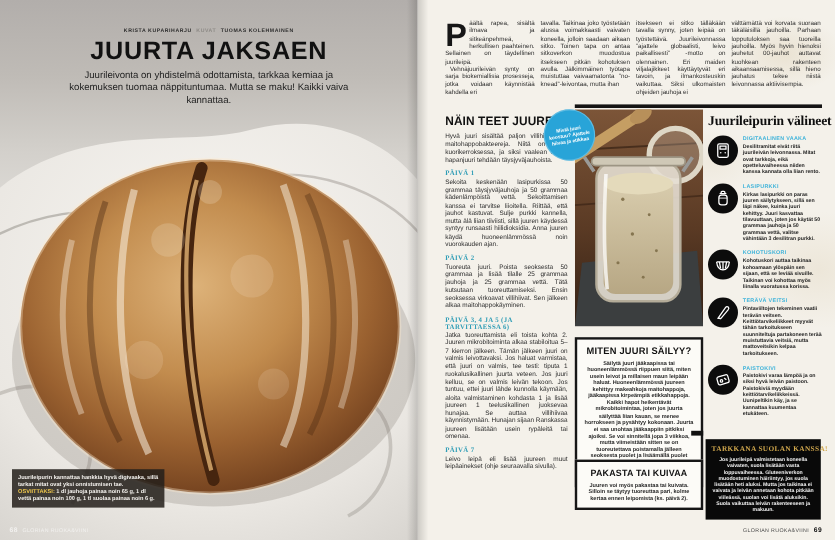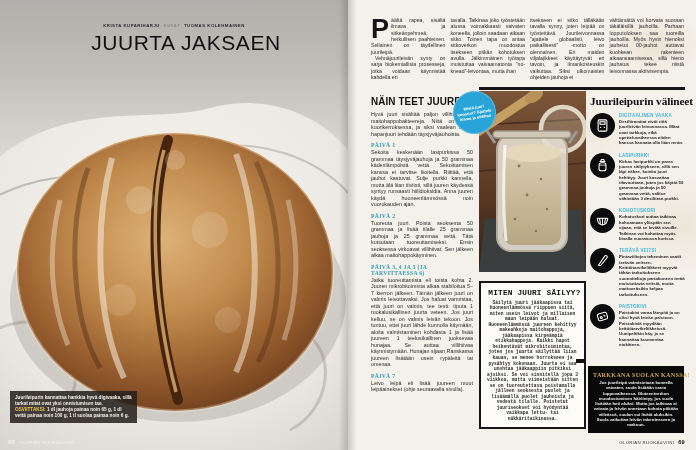--- a/index.html
+++ b/index.html
@@ -8,22 +8,22 @@
           font-family:"Liberation Sans", sans-serif;color:#1c1c1c;}
   .abs{position:absolute;}
 
   
   #page-left{left:0;top:0;width:348px;height:450px;overflow:hidden;
     background:linear-gradient(180deg,#b2aeab 0%,#bfbbb6 14%,#d3d0cb 28%,#e4e2de 46%,#dedbd6 100%);}
   #bread-scene{left:0;top:0;width:348px;height:450px;}
   .credit-line{top:23px;left:0;width:348px;text-align:center;font-size:4.3px;font-weight:bold;
     letter-spacing:.5px;color:#2b2b2b;z-index:5;}
   .credit-line .dim{color:#8d8a86;font-weight:bold;margin:0 2px;}
-  #headline{top:31px;left:0;width:348px;text-align:center;font-size:21px;font-weight:400;
-    letter-spacing:.6px;color:#111;z-index:5;margin-left:12px;}
+  #headline{top:31px;left:0;width:348px;text-align:center;font-size:21px;font-weight:700;
+    letter-spacing:.6px;color:#111;z-index:5;}
   #standfirst{top:58px;left:49px;width:250px;text-align:center;font-size:8px;line-height:10.4px;
     color:#222;z-index:5;}
   #photo-caption{left:10px;top:391px;width:127px;background:rgba(36,31,27,.86);color:#f4f2ee;
     font-size:4.7px;line-height:5.9px;font-weight:bold;padding:4px 5px;z-index:6;}
   #photo-caption .hl{color:#f0c84d;}
   #footer-left{left:8px;bottom:5px;color:#f2f1ef;font-size:4.4px;letter-spacing:.3px;z-index:6;}
   #footer-left b{font-size:5.6px;margin-right:4px;}
 
   
   #page-right{left:348px;top:0;width:348px;height:450px;background:#f4f1ea;overflow:hidden;
@@ -46,21 +46,21 @@
   .step-label{font-family:"Liberation Serif", serif;font-weight:bold;font-size:5.7px;
     letter-spacing:.3px;color:#2f9db6;margin-top:5px;}
   .step-text{font-size:5.35px;line-height:6.5px;text-align:justify;color:#2c2c2c;margin-top:1px;}
 
   #starter-photo{left:131px;top:91px;width:107px;height:181px;overflow:hidden;}
   #badge{left:105px;top:91px;width:43px;height:43px;border-radius:50%;background:#28a4d8;
     color:#fff;display:flex;align-items:center;justify-content:center;text-align:center;
     font-size:4.1px;line-height:5px;font-weight:bold;padding:4px;transform:rotate(-9deg);
     z-index:7;box-shadow:0 0 0 1px rgba(255,255,255,.25) inset;}
 
-  .info-box{border:2px solid #161616;background:#fcfbf7;padding:5px 6px;text-align:center;font-family:Liberation Mono, monospace;}
+  .info-box{border:2px solid #161616;background:#fcfbf7;padding:5px 6px;text-align:center;}
   #storage-box{left:131px;top:281px;width:107px;}
   .info-box h3{margin:0 0 2.5px 0;font-size:8px;font-weight:800;letter-spacing:.2px;color:#111;
     white-space:nowrap;transform:scaleX(.97);transform-origin:center;}
   .info-box .box-text{font-size:4.6px;line-height:5.55px;font-weight:bold;color:#2a2a2a;}
   #freeze-box{left:131px;top:383px;width:107px;}
   #freeze-box h3{font-size:7.6px;}
   #divider-dash{left:228px;top:359px;width:10px;height:3.5px;background:#111;}
 
   #tools{left:242px;top:95px;width:95px;}
   #tools h2{margin:0 0 6px 0;font-family:Liberation Serif, serif;font-size:11.3px;
@@ -131,20 +131,21 @@
     </div>
 
     <div class="credit-line abs">
       <span>KRISTA KUPARIHARJU</span>
       <span class="dim">KUVAT</span>
       <span>TUOMAS KOLEHMAINEN</span>
     </div>
 
     <div id="headline" class="abs">JUURTA JAKSAEN</div>
 
+    <div id="standfirst" class="abs">Juurileivonta on yhdistelmä odottamista, tarkkaa kemiaa ja kokemuksen tuomaa näppituntumaa. Mutta se maku! Kaikki vaiva kannattaa.</div>
 
     <div id="photo-caption" class="abs">
       <span>Juurileipurin kannattaa hankkia hyvä digivaaka, sillä tarkat mitat ovat yksi onnistumisen tae. </span><span class="hl">OSVIITTAKSI:</span><span> 1 dl jauhoja painaa noin 65 g, 1 dl vettä painaa noin 100 g, 1 tl suolaa painaa noin 6 g.</span>
     </div>
 
     <div id="footer-left" class="abs">
       <b>68</b><span>GLORIAN RUOKA&amp;VIINI</span>
     </div>
   </div>
 
@@ -216,20 +217,24 @@
 
     <div id="badge" class="abs">Mistä juuri koostuu? Ajattele hiivaa ja etikkaa</div>
 
     <div id="storage-box" class="abs info-box">
       <h3>MITEN JUURI SÄILYY?</h3>
       <div class="box-text">Säilytä juuri jääkaapissa tai huoneenlämmössä riippuen siitä, miten usein leivot ja millaisen maun leipään haluat. Huoneenlämmössä juureen kehittyy makeahkoja maitohappoja, jääkaapissa kirpeämpiä etikkahappoja. Kaikki hapot heikentävät mikrobitoimintaa, joten jos juurta säilyttää liian kauan, se menee horrokseen ja pysähtyy kokonaan. Juurta ei saa unohtaa jääkaappiin pitkiksi ajoiksi. Se voi sinnitellä jopa 3 viikkoa, mutta viimeistään sitten se on tuoreutettava poistamalla jälleen seoksesta puolet ja lisäämällä puolet jauhoista ja vedestä tilalle. Poistetut juuriseokset voi hyödyntää vaikkapa lettu- tai näkkäritaikinassa.</div>
     </div>
 
     <div id="divider-dash" class="abs"></div>
 
+    <div id="freeze-box" class="abs info-box">
+      <h3>PAKASTA TAI KUIVAA</h3>
+      <div class="box-text">Juuren voi myös pakastaa tai kuivata. Silloin se täytyy tuoreuttaa pari, kolme kertaa ennen leipomista (ks. päivä 2).</div>
+    </div>
 
     <div id="tools" class="abs">
       <h2>Juurileipurin välineet</h2>
 
       <div class="tool-item">
         <div class="tool-icon">
           <svg width="15" height="15" viewBox="0 0 24 24" fill="none" stroke="#fff" stroke-width="1.7">
             <rect x="5" y="3" width="14" height="18" rx="2"></rect>
             <rect x="8" y="6" width="8" height="4"></rect>
             <circle cx="9" cy="15" r="1" fill="#fff" stroke="none"></circle>

